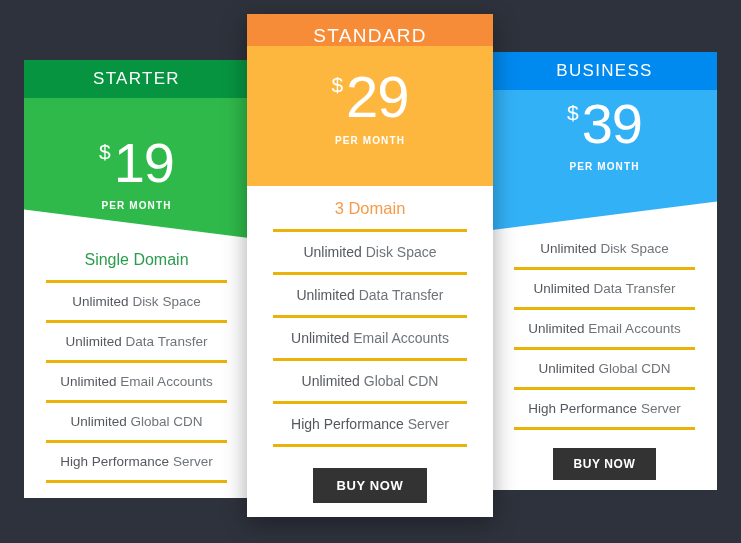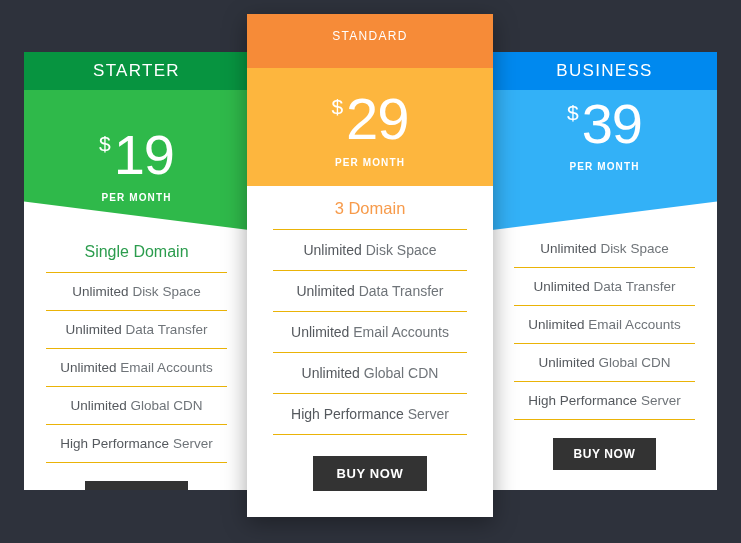--- a/index.html
+++ b/index.html
@@ -24,21 +24,21 @@
 
   .card {
     position: absolute;
     background: #ffffff;
     overflow: hidden;
   }
 
   
   .card.starter {
     left: 24px;
-    top: 52px;
+    top: 60px;
     width: 225px;
     height: 438px;
   }
   .card.business {
     left: 492px;
     top: 52px;
     width: 225px;
     height: 438px;
   }
   
@@ -65,21 +65,21 @@
     position: relative;
     z-index: 3;
     text-align: center;
     color: #ffffff;
     font-size: 17px;
     letter-spacing: 1.3px;
     line-height: 38px;
     height: 38px;
   }
   .starter  .title-bar { background: #079440; }
-  .standard .title-bar { background: #f68b38; height: 54px; line-height: 44px; font-size: 12px; }
+  .standard .title-bar { background: #f68b38; height: 32px; line-height: 44px; font-size: 19px; }
   .business .title-bar { background: #0089ef; }
 
   
   .head .fill {
     position: absolute;
     left: 0; top: 0;
     width: 100%;
     height: 100%;
     z-index: 1;
   }
@@ -129,21 +129,21 @@
     list-style: none;
     margin: 0;
     padding: 0;
   }
   .features li {
     text-align: center;
     font-size: 13.5px;
     color: #6f7479;
     padding: 11px 0;
     margin: 0 22px;
-    border-bottom: 1px solid #eab308;
+    border-bottom: 3px solid #eab308;
     white-space: nowrap;
   }
   .standard .features li { font-size: 14px; padding: 12px 0; margin: 0 26px; }
 
   .features li.headline {
     font-size: 16px;
     padding-top: 13px;
     padding-bottom: 11px;
   }
   .standard .features li.headline { font-size: 16.5px; }

